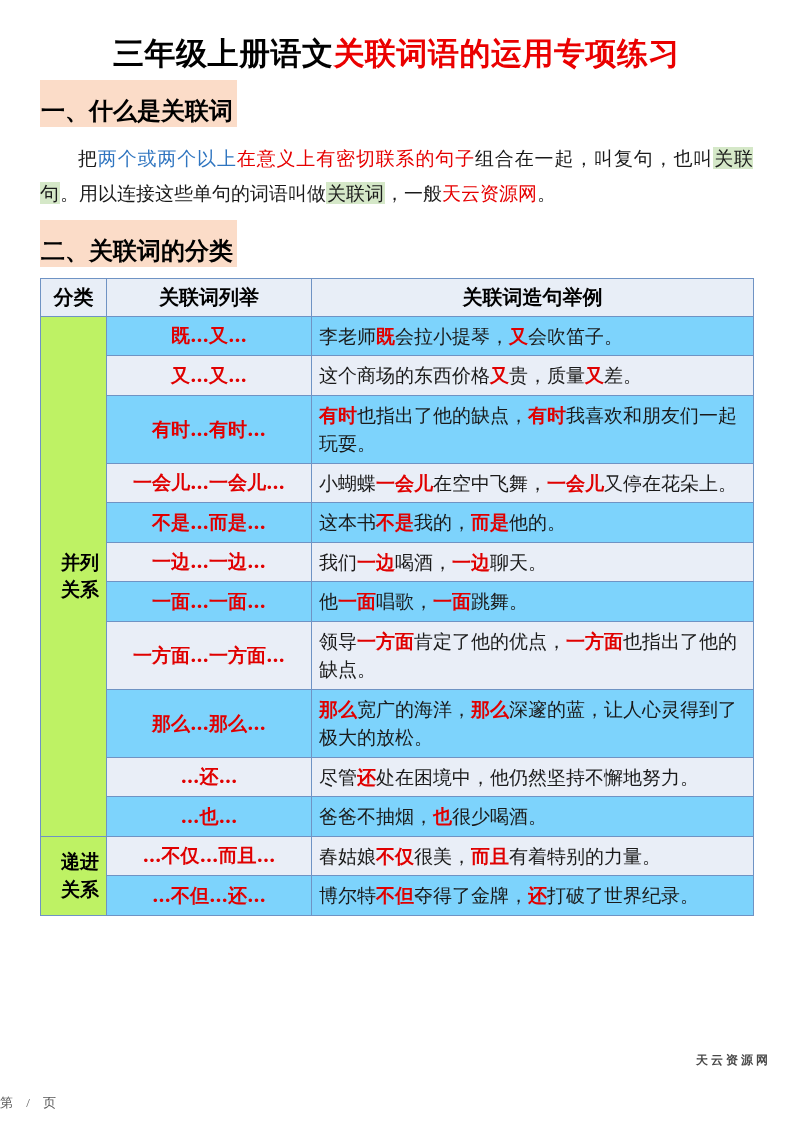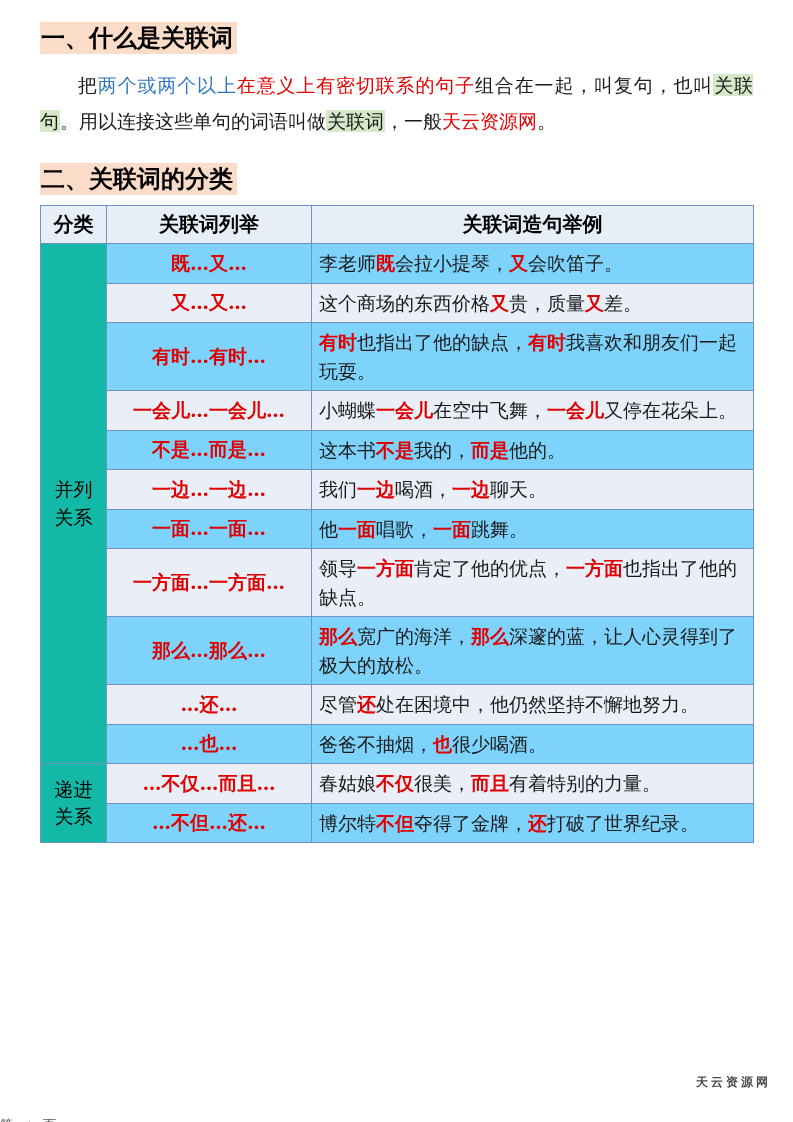--- a/index.html
+++ b/index.html
@@ -41,21 +41,21 @@
   
   .section-heading {
     margin: 22px 0 0 0;
     font-size: 24px;
     font-weight: bold;
     line-height: 1.35;
     font-family: "DejaVu Serif", "Liberation Serif", serif;
   }
   .section-heading .hl {
     background: #fbdcc8;
-    padding: 1px 4px 2px 1px;
+    padding: 16px 4px 2px 1px;
     color: #000;
   }
   .section-heading.second { margin-top: 24px; }
 
   
   .body-par {
     margin: 14px 0 0 0;
     font-size: 19px;
     line-height: 1.85;
     text-align: justify;
@@ -92,24 +92,24 @@
     font-weight: bold;
     text-align: center;
     height: 31px;
     color: #000;
   }
   col.c-cat  { width: 66px; }
   col.c-list { width: 205px; }
   col.c-ex   { width: 442px; }
 
   td.cat-cell {
-    background: #14b8a6;
-    font-size: 19px;
-    font-weight: normal;
-    text-align: center;
+    background: #bef264;
+    font-size: 19px;
+    font-weight: bold;
+    text-align: right;
     line-height: 1.45;
     color: #000;
   }
   td.list-cell {
     text-align: center;
     color: #e00000;
     font-weight: bold;
     font-size: 19px;
     line-height: 1.45;
   }
@@ -147,20 +147,23 @@
     color: #4a4a4a;
     letter-spacing: 3px;
     font-family: Liberation Serif, serif;
   }
 </style>
 </head>
 <body>
 
 <div class="page">
 
+  <h1 class="doc-title">
+    <span class="title-black">三年级上册语文</span><span class="title-red">关联词语的运用专项练习</span>
+  </h1>
 
   <div class="section-heading">
     <span class="hl">一、什么是关联词</span>
   </div>
 
   <p class="body-par"><span>把</span><span class="t-blue">两个或两个以上</span><span class="t-red-b">在意义上有密切联系的句子</span><span>组合在一起，叫复句，也叫</span><span class="t-green-hl">关联句</span><span>。用以连接这些单句的词语叫做</span><span class="t-green-hl">关联词</span><span>，一般</span><span class="t-red-b">天云资源网</span><span>。</span></p>
 
   <div class="section-heading second">
     <span class="hl">二、关联词的分类</span>
   </div>

